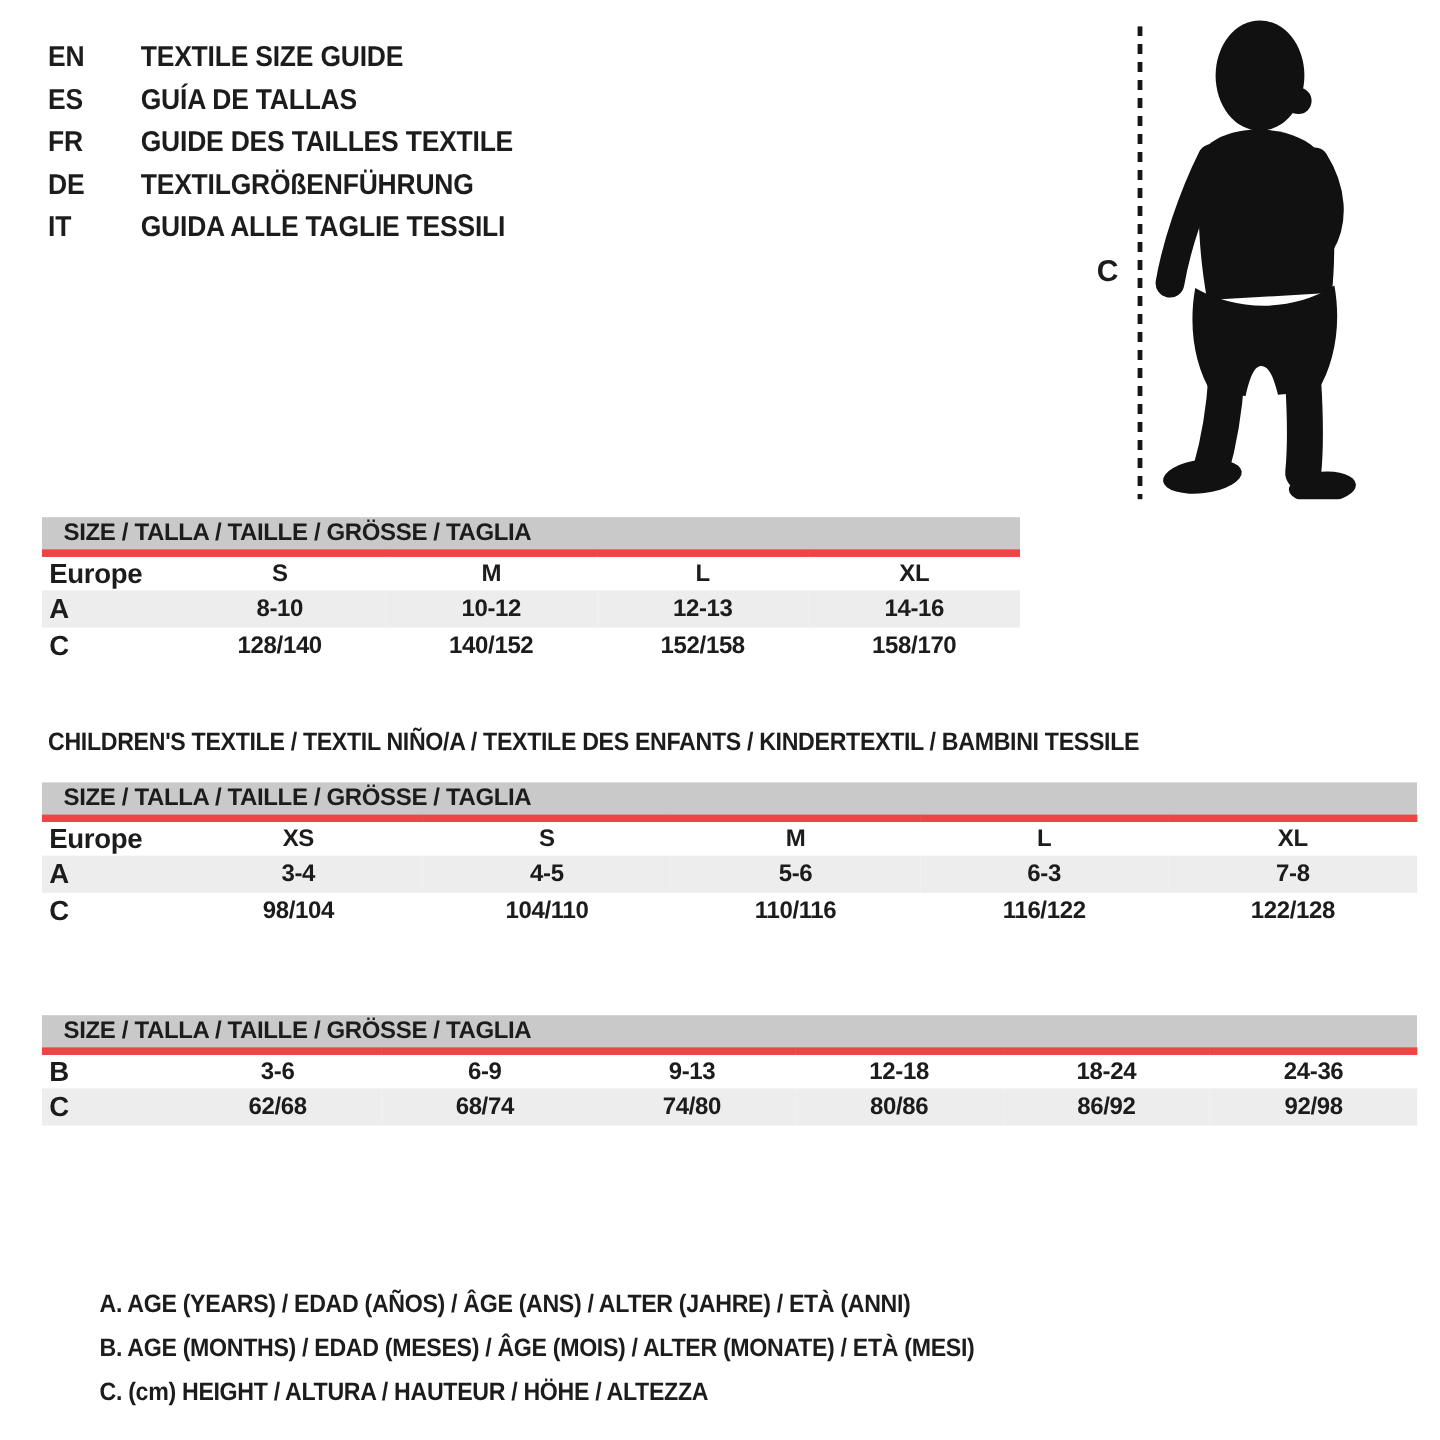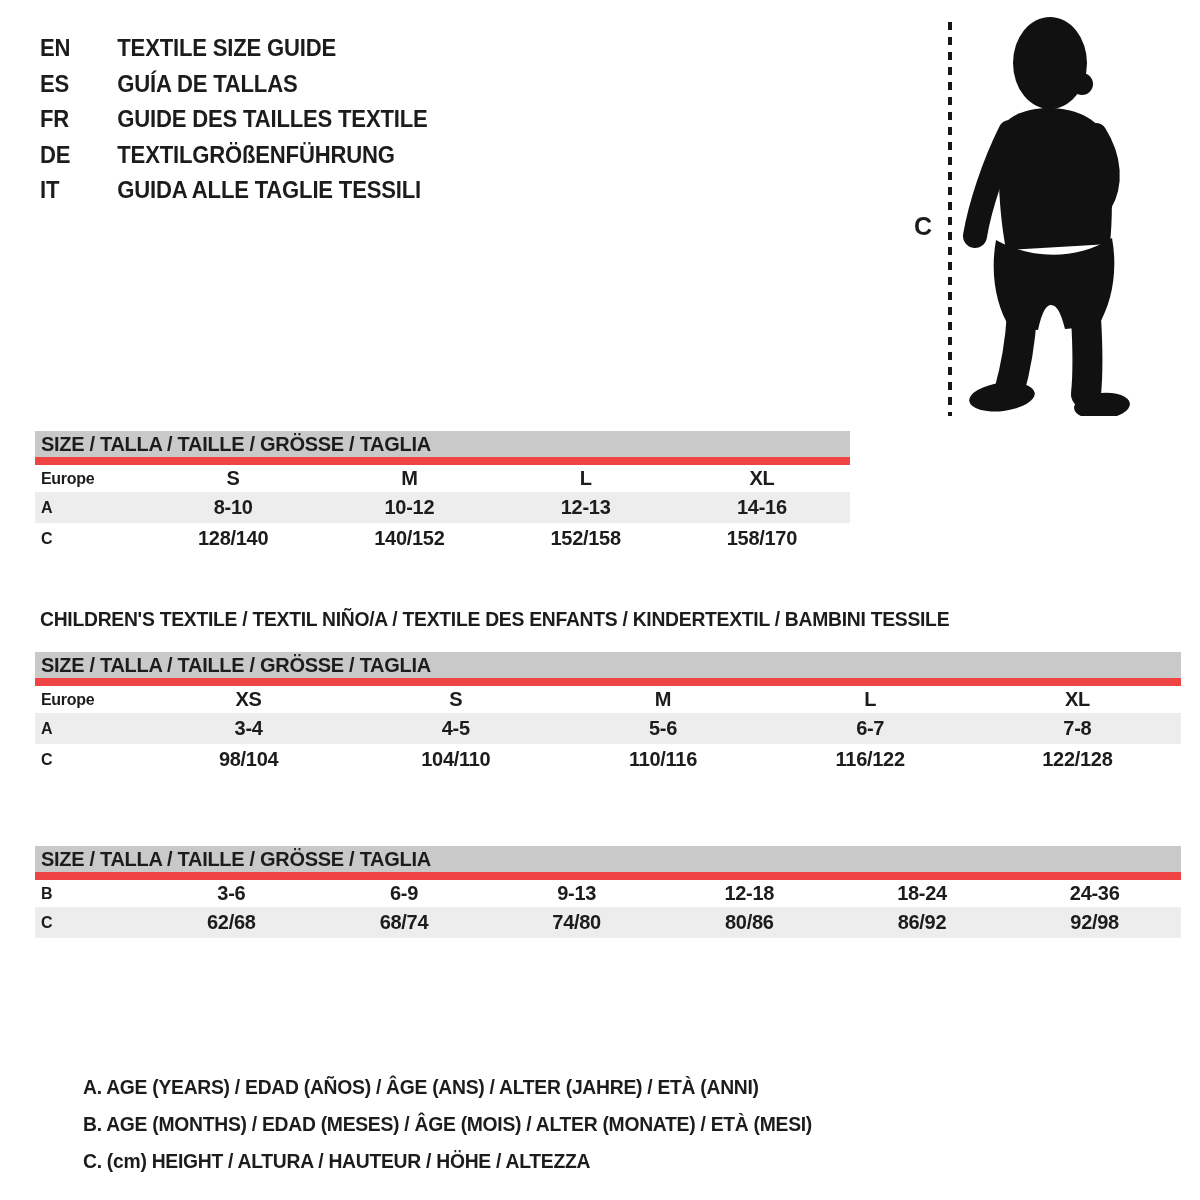--- a/index.html
+++ b/index.html
@@ -43,32 +43,32 @@
   .section-title { margin-left:5px; margin-bottom:17px; }
   .section-title div {
     font-size:21px; line-height:32px; letter-spacing:-0.3px;
     transform:scaleX(0.92); transform-origin:left top;
     white-space:nowrap;
   }
 
   table { border-collapse:collapse; width:100%; table-layout:fixed; }
   th.size-header {
     background:#c9c9c9;
-    border-bottom:8px solid #ef4444;
+    border-bottom:6px solid #ef4444;
     height:30px;
-    text-align:left; padding-left:6px;
+    text-align:left; padding-left:18px;
     font-size:20px; letter-spacing:-0.3px;
     font-weight:bold;
     white-space:nowrap; overflow:hidden;
   }
   td {
     height:31px; text-align:center;
     font-size:20px; font-weight:bold; letter-spacing:-0.3px;
   }
-  td.row-label { text-align:left; padding-left:6px; font-size:16px; }
+  td.row-label { text-align:left; padding-left:6px; font-size:23px; }
   tbody tr:nth-child(even) td { background:#ededed; }
 
   
   .legend { position:absolute; left:40px; top:1068px;margin-left:43px; }
   .legend-line {
     font-size:21px; line-height:37px; letter-spacing:-0.3px;
     transform:scaleX(0.92); transform-origin:left top;
     white-space:nowrap;
   }
 </style>
@@ -183,21 +183,21 @@
             <td>S</td>
             <td>M</td>
             <td>L</td>
             <td>XL</td>
           </tr>
           <tr>
             <td class="row-label">A</td>
             <td>3-4</td>
             <td>4-5</td>
             <td>5-6</td>
-            <td>6-7</td>
+            <td>6-3</td>
             <td>7-8</td>
           </tr>
           <tr>
             <td class="row-label">C</td>
             <td>98/104</td>
             <td>104/110</td>
             <td>110/116</td>
             <td>116/122</td>
             <td>122/128</td>
           </tr>

